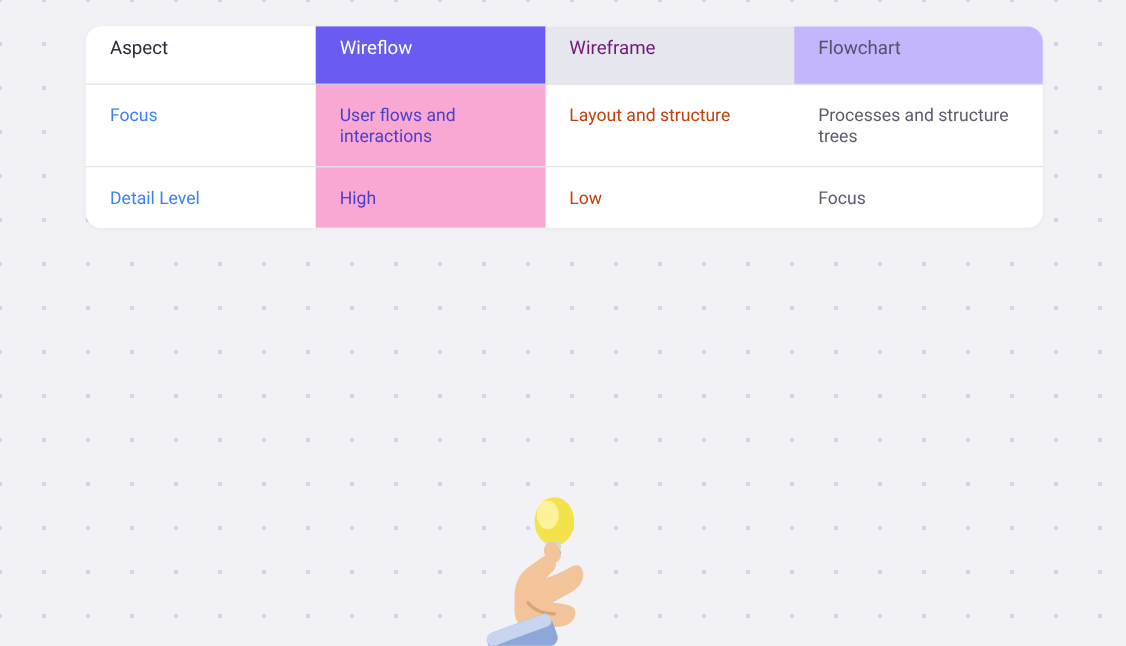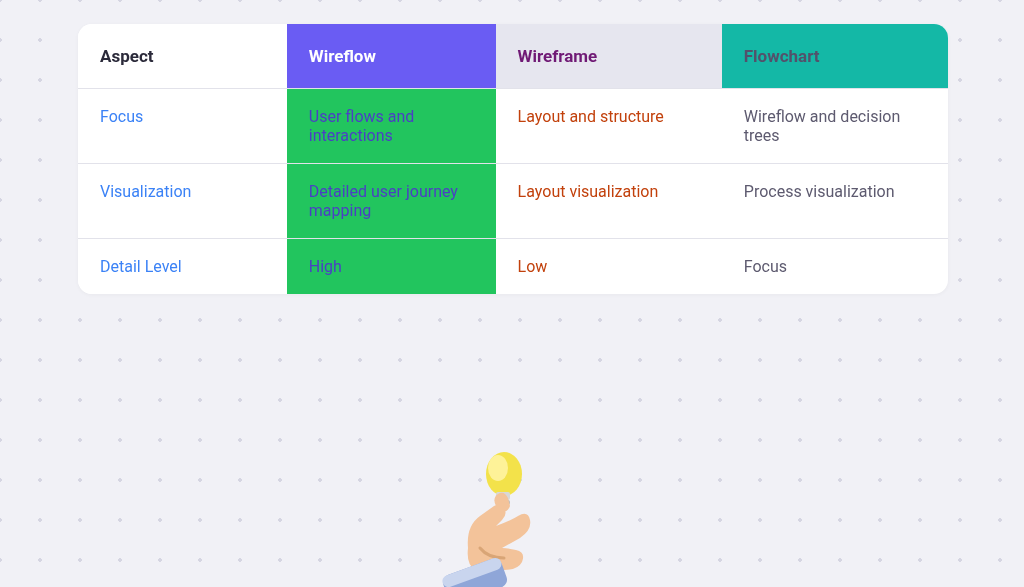--- a/index.html
+++ b/index.html
@@ -40,23 +40,23 @@
       table-layout: fixed;
     }
     .table th, .table td {
       text-align: left;
       vertical-align: top;
       padding: 18px 22px;
       font-size: 16px;
       border-bottom: 1px solid #e2e2ea;
     }
     .table th {
-      font-weight: 700;
+      font-weight: 400;
       font-size: 17px;
-      padding-top: 22px;
+      padding-top: 10px;
       padding-bottom: 22px;
     }
     .col-aspect { width: 24%; }
     .col-wireflow { width: 24%; margin-left: 36px; }
     .col-wireframe { width: 26%; }
     .col-flowchart { width: 26%; }
 
     th.col-aspect {
       background: #ffffff;
       color: #2b2a3a;
@@ -64,30 +64,30 @@
     }
     th.col-wireflow {
       background: #6a5cf3;
       color: #ffffff;
     }
     th.col-wireframe {
       background: #e6e6ef;
       color: #701a75;
     }
     th.col-flowchart {
-      background: #14b8a6;
+      background: #c4b5fd;
       color: #53516b;
       border-top-right-radius: 14px;
     }
     td.col-aspect {
       color: #3b82f6;
       background: #ffffff;
     }
     td.col-wireflow {
-      background: #22c55e;
+      background: #f9a8d4;
       color: #4b3fc4;
     }
     td.col-wireframe {
       color: #c2410c;
     }
     td.col-flowchart {
       color: #5d5a6f;
     }
     tr:last-child td {
       border-bottom: none;
@@ -118,27 +118,21 @@
         <th class="col-wireflow">Wireflow</th>
         <th class="col-wireframe">Wireframe</th>
         <th class="col-flowchart">Flowchart</th>
       </tr>
     </thead>
     <tbody>
       <tr>
         <td class="col-aspect">Focus</td>
         <td class="col-wireflow">User flows and interactions</td>
         <td class="col-wireframe">Layout and structure</td>
-        <td class="col-flowchart">Wireflow and decision trees</td>
-      </tr>
-      <tr>
-        <td class="col-aspect">Visualization</td>
-        <td class="col-wireflow">Detailed user journey mapping</td>
-        <td class="col-wireframe">Layout visualization</td>
-        <td class="col-flowchart">Process visualization</td>
+        <td class="col-flowchart">Processes and structure trees</td>
       </tr>
       <tr>
         <td class="col-aspect">Detail Level</td>
         <td class="col-wireflow">High</td>
         <td class="col-wireframe">Low</td>
         <td class="col-flowchart">Focus</td>
       </tr>
     </tbody>
   </table>
 </div>

